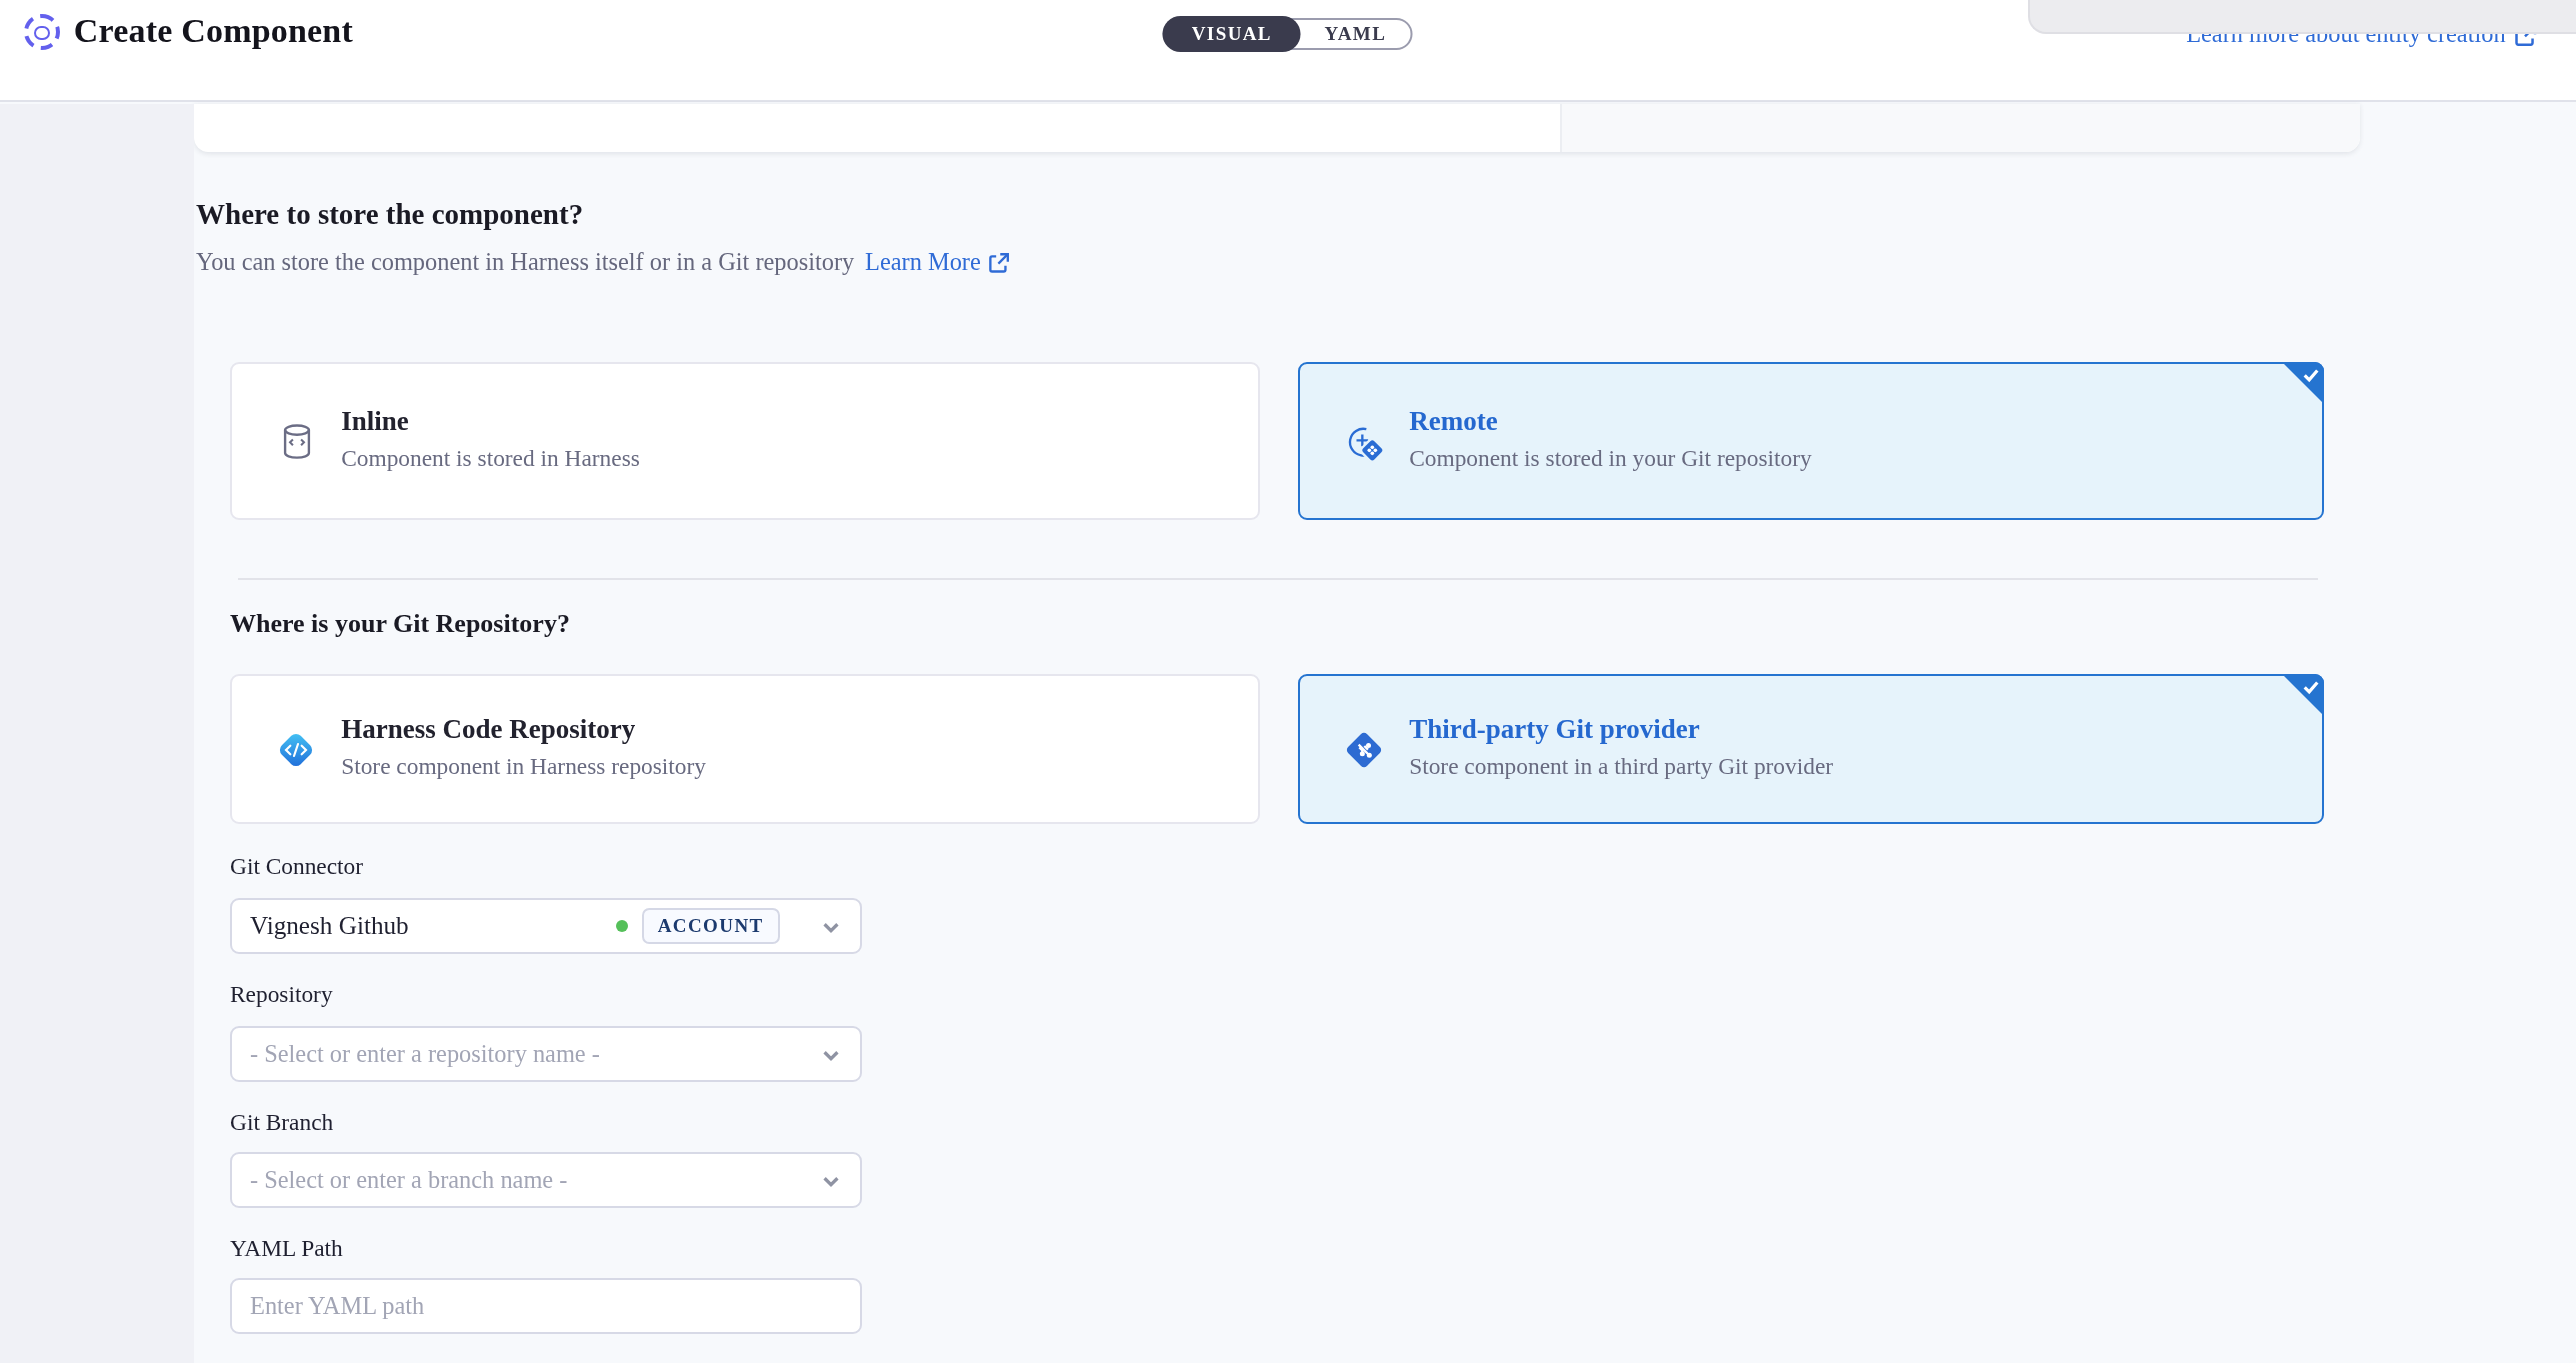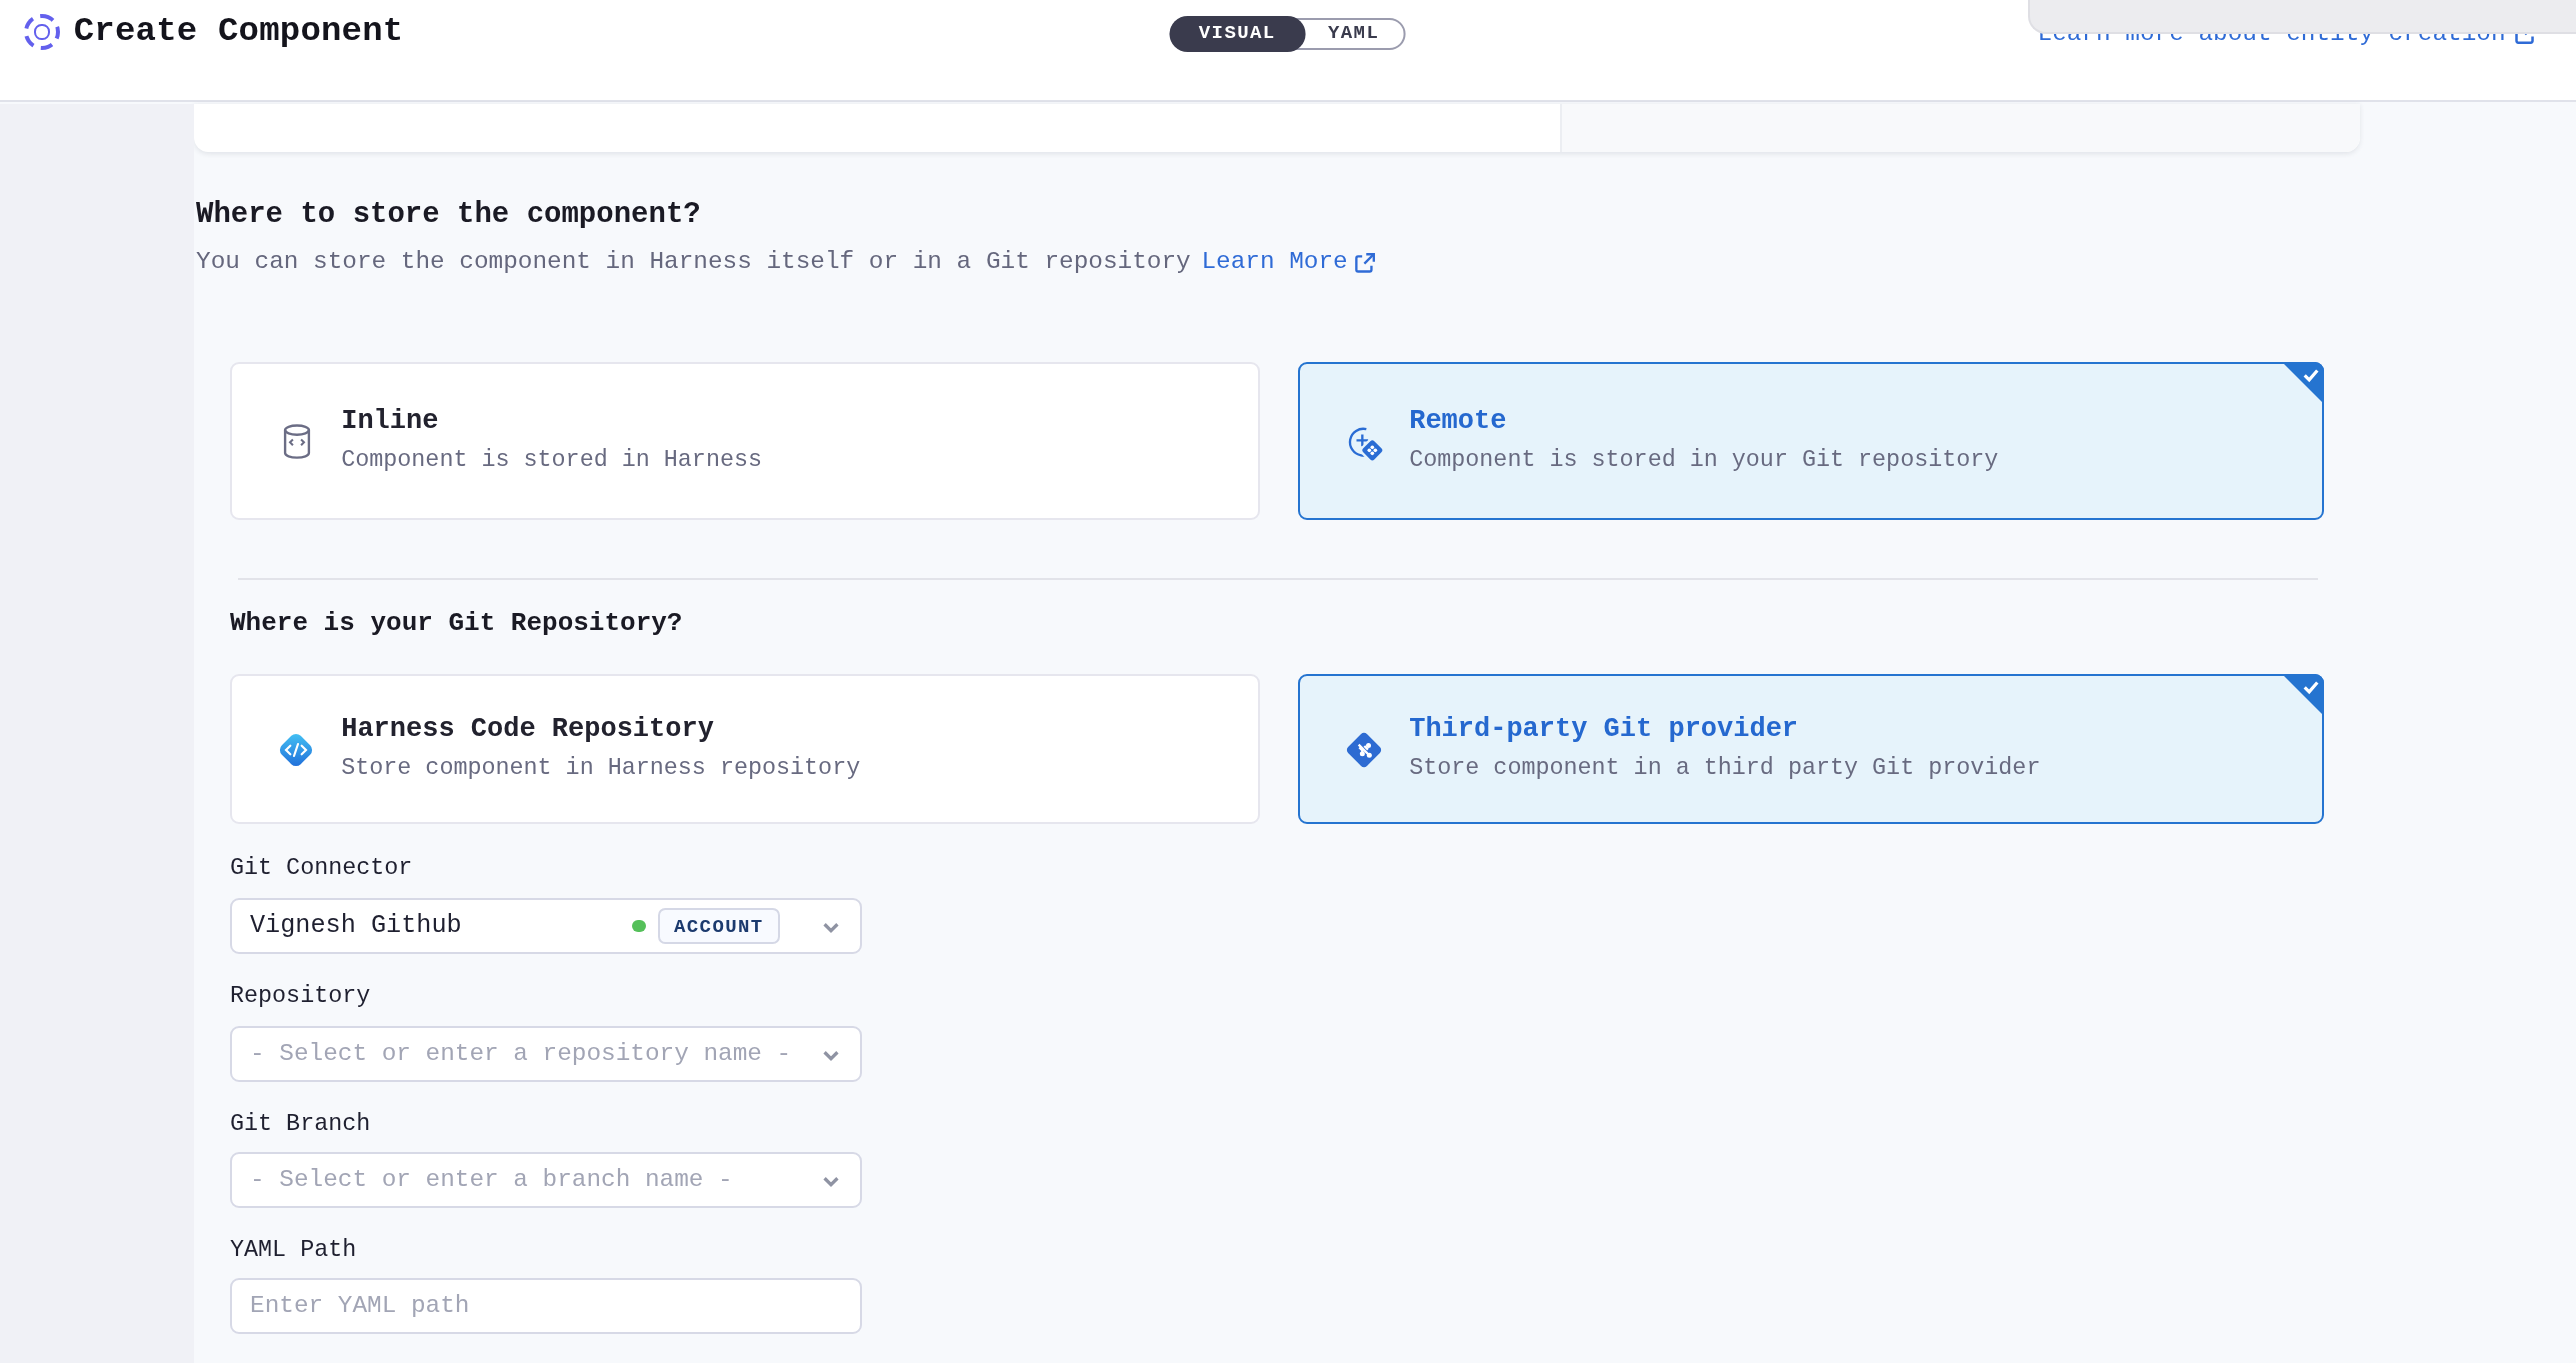--- a/index.html
+++ b/index.html
@@ -1,18 +1,18 @@
 <!DOCTYPE html>
 <html style="font-size:14.5px"><head>
 <meta charset="utf-8">
 <style>
   html,body{margin:0;padding:0;background:#f7f9fc;}
   *{box-sizing:border-box;}
   #screen{position:relative;width:2576px;height:1364px;overflow:hidden;background:#f7f9fc;
-          font-family:Liberation Mono, monospace;}
+          font-family:Liberation Serif, serif;}
   #app{position:absolute;top:0;left:0;width:1288px;height:682px;transform:scale(2);transform-origin:0 0;}
 
   
   .header{position:absolute;top:0;left:0;width:1288px;height:51px;background:#ffffff;
           border-bottom:0.9px solid #e0e2ea;}
   .header-left{position:absolute;left:11.7px;top:6.3px;display:flex;align-items:center;gap:7.2px;}
   .gear{width:18px;height:18px;border:2.7px dashed #6360ed;border-radius:50%;position:relative;}
   .gear::after{content:"";position:absolute;left:3.6px;top:3.6px;width:5.4px;height:5.4px;
                border:1.8px solid #6360ed;border-radius:50%;}
   .page-title{font-size:17px;font-weight:700;color:#14141c;letter-spacing:0.1px;}

